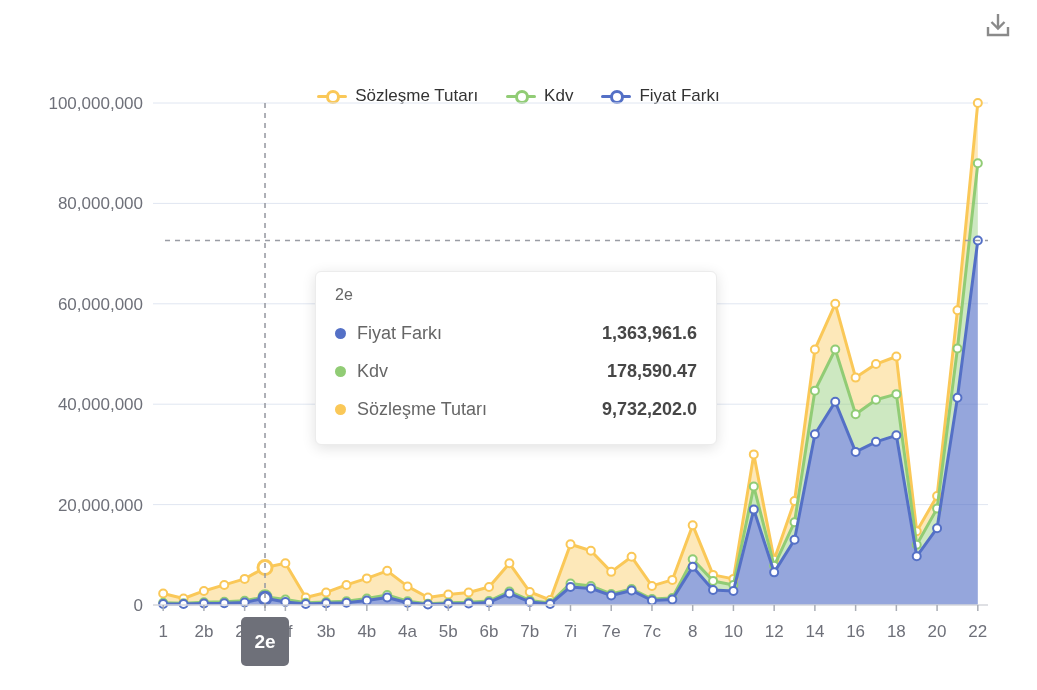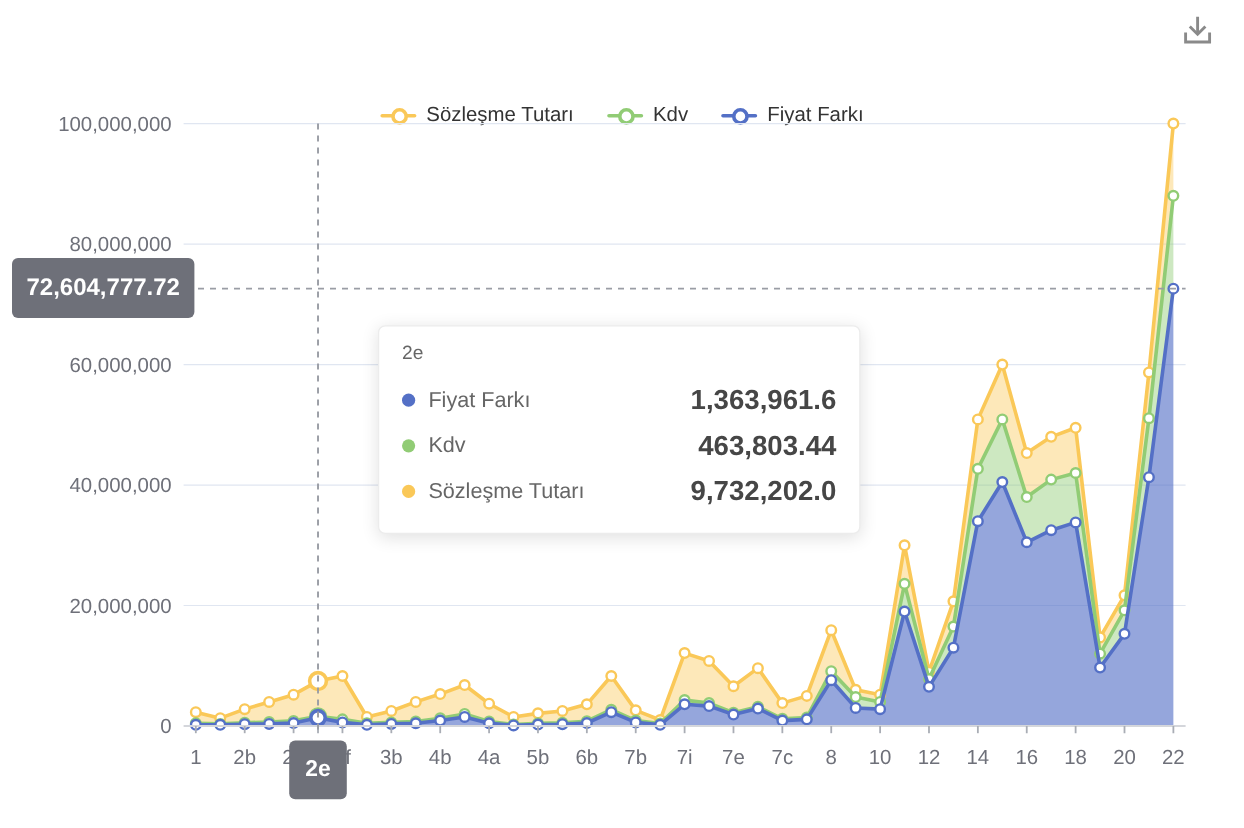--- a/index.html
+++ b/index.html
@@ -17,21 +17,21 @@
   
   #dl{position:absolute;top:10px;right:22px;width:34px;height:34px;cursor:pointer;}
   
   #tooltip{position:absolute;left:315px;top:271px;width:402px;box-sizing:border-box;
            background:#fff;border:1px solid #ececec;border-radius:6px;
            box-shadow:0 3px 14px rgba(0,0,0,0.12);padding:14px 19px 16px 19px;z-index:30;}
   #tooltip .tt-title{font-size:16px;color:#666;margin-bottom:10px;}
   .tt-row{display:flex;align-items:center;height:38px;}
   .tt-dot{width:11px;height:11px;border-radius:50%;margin-right:11px;flex:0 0 auto;}
   .tt-label{font-size:18px;color:#666;}
-  .tt-value{margin-left:auto;font-size:23px;font-weight:bold;color:#464646;}
+  .tt-value{margin-left:auto;font-size:18px;font-weight:bold;color:#464646;}
   
   #yp-label{position:absolute;left:10px;top:215px;width:152px;height:50px;background:#6E7079;
             border-radius:5px;color:#fff;font-size:20px;font-weight:600;line-height:50px;
             text-align:center;z-index:25;letter-spacing:0;}
   #xp-label{position:absolute;left:241px;top:617px;width:48px;height:49px;background:#6E7079;
             border-radius:5px;color:#fff;font-size:19px;font-weight:600;line-height:49px;
             text-align:center;z-index:25;}
   #chart-svg{position:absolute;left:0;top:0;}
 </style>
 </head>
@@ -272,35 +272,34 @@
         <text x="143" y="309.8" text-anchor="end" fill="#6E7079" font-size="17">60,000,000</text>
         <text x="143" y="209.39999999999998" text-anchor="end" fill="#6E7079" font-size="17">80,000,000</text>
         <text x="143" y="109" text-anchor="end" fill="#6E7079" font-size="17">100,000,000</text>
       </g>
       <g>
         <line x1="265.0121951219512" y1="103" x2="265.0121951219512" y2="613" stroke="#9A9DA5" stroke-width="1.6" stroke-dasharray="5,5"></line>
         <line x1="165" y1="240.5240158456" x2="988" y2="240.5240158456" stroke="#9A9DA5" stroke-width="1.6" stroke-dasharray="5,5"></line>
       </g>
     </svg>
 
-  <div id="yp-label">72,604,777.72</div>
 
   <div id="xp-label">2e</div>
 
   <div id="tooltip">
     <div class="tt-title">2e</div>
     <div class="tt-row">
       <span class="tt-dot" style="background: rgb(84, 112, 198);"></span>
       <span class="tt-label">Fiyat Farkı</span>
       <span class="tt-value">1,363,961.6</span>
     </div>
     <div class="tt-row">
       <span class="tt-dot" style="background: rgb(145, 204, 117);"></span>
       <span class="tt-label">Kdv</span>
-      <span class="tt-value">463,803.44</span>
+      <span class="tt-value">178,590.47</span>
     </div>
     <div class="tt-row">
       <span class="tt-dot" style="background: rgb(250, 200, 88);"></span>
       <span class="tt-label">Sözleşme Tutarı</span>
       <span class="tt-value">9,732,202.0</span>
     </div>
   </div>
 
 </div>
 

